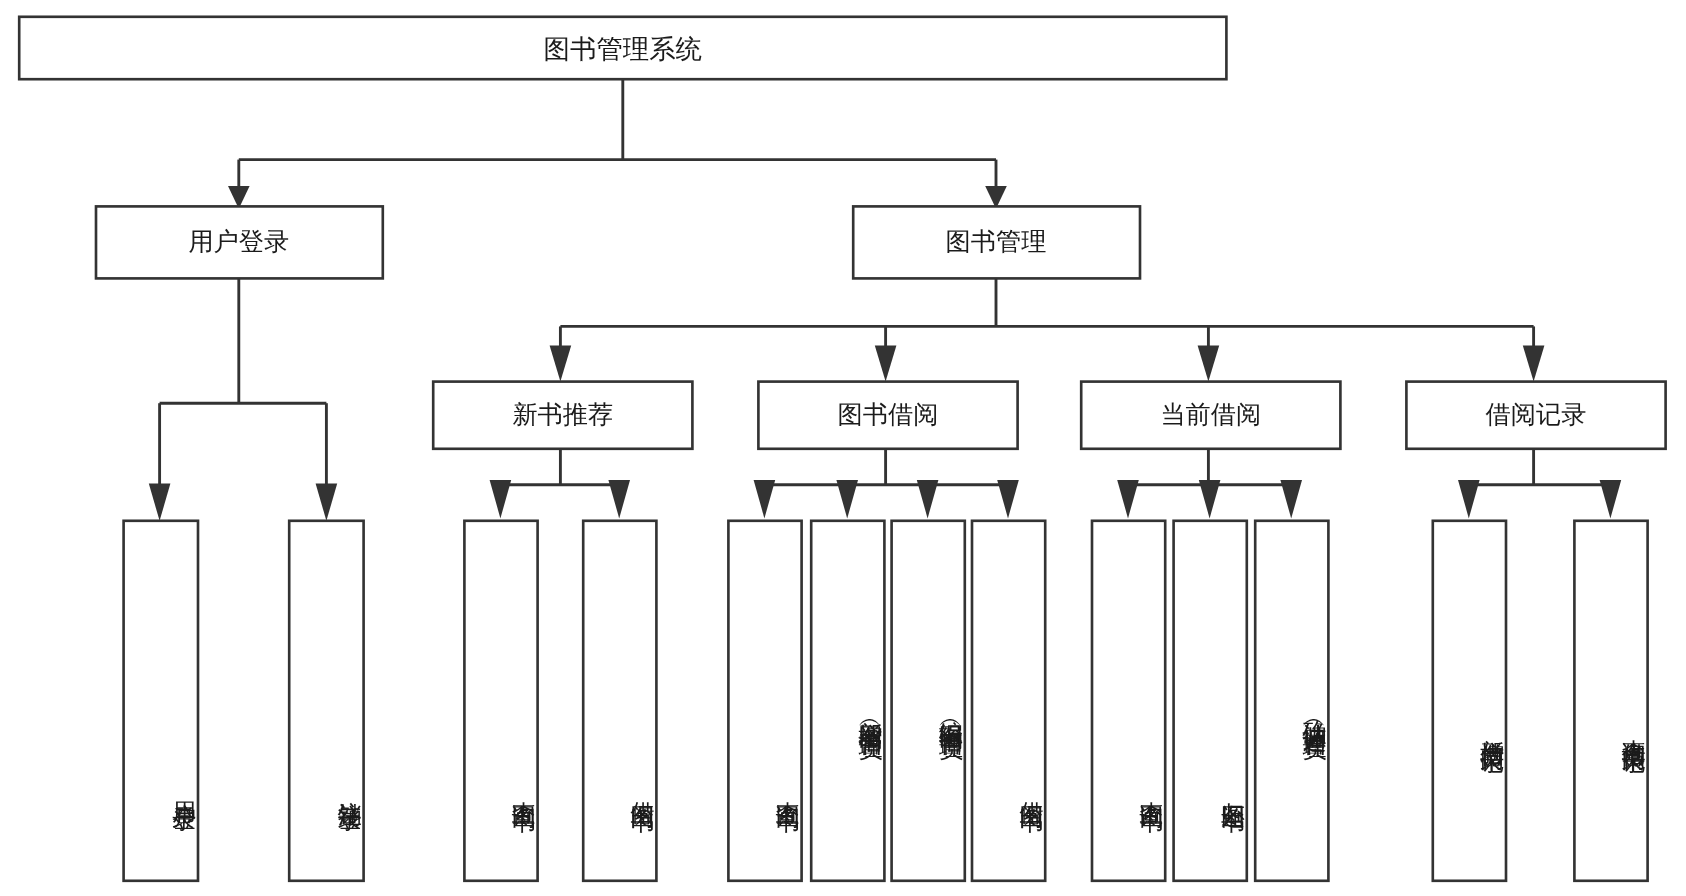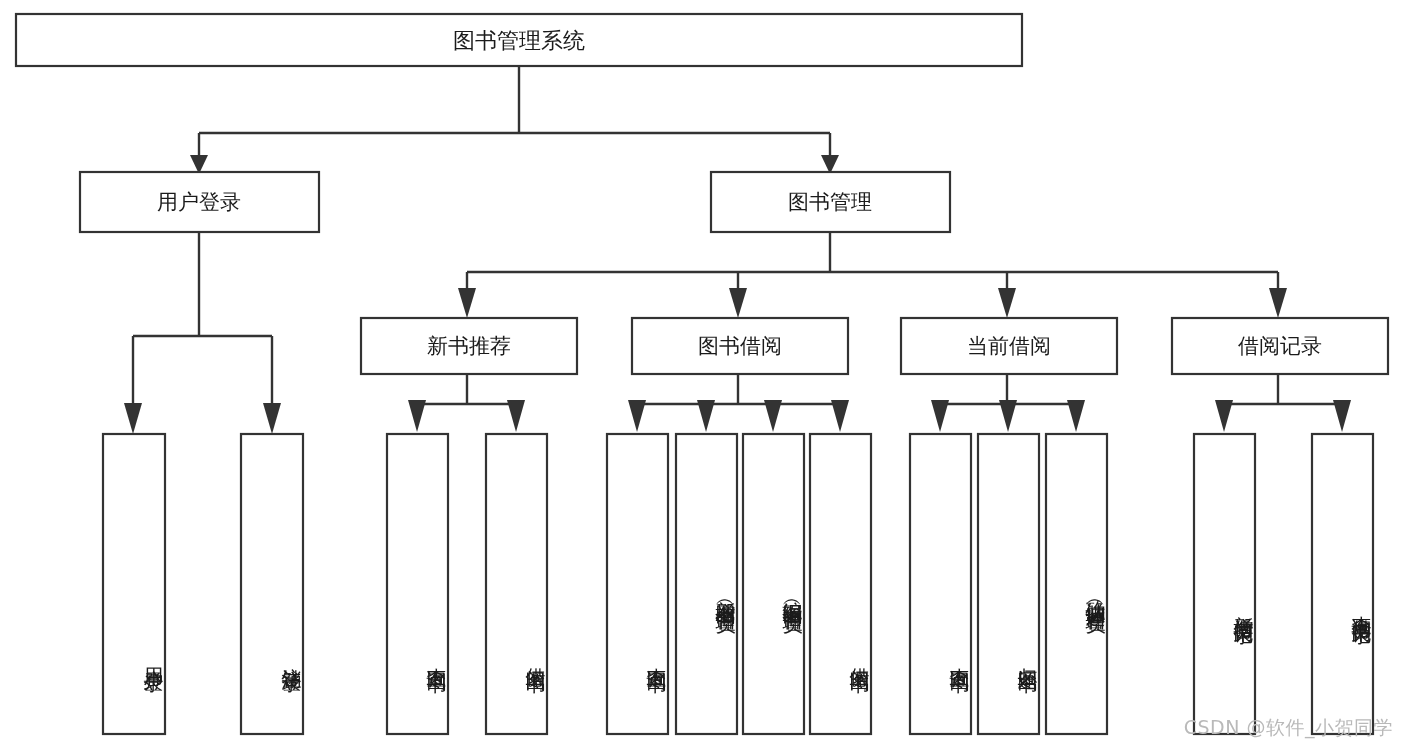--- a/index.html
+++ b/index.html
@@ -193,15 +193,14 @@
   <div class="vlabel" style="left:743px; top:434px; width:61px; height:300px; padding-top:10px;">编辑图书（管理员）</div>
   <div class="vlabel" style="left:810px; top:434px; width:61px; height:300px; padding-top:72px;">借阅图书</div>
 
   <div class="vlabel" style="left:910px; top:434px; width:61px; height:300px; padding-top:72px;">查询图书</div>
   <div class="vlabel" style="left:978px; top:434px; width:61px; height:300px; padding-top:72px;">归还图书</div>
   <div class="vlabel" style="left:1046px; top:434px; width:61px; height:300px; padding-top:10px;">确认归还（管理员）</div>
 
   <div class="vlabel" style="left:1194px; top:434px; width:61px; height:300px; padding-top:22px;">新增借阅记录</div>
   <div class="vlabel" style="left:1312px; top:434px; width:61px; height:300px; padding-top:22px;">查询借阅记录</div>
 
-  <div class="watermark">CSDN @软件_小贺同学</div>
 
 </div>
 
 </body></html>

